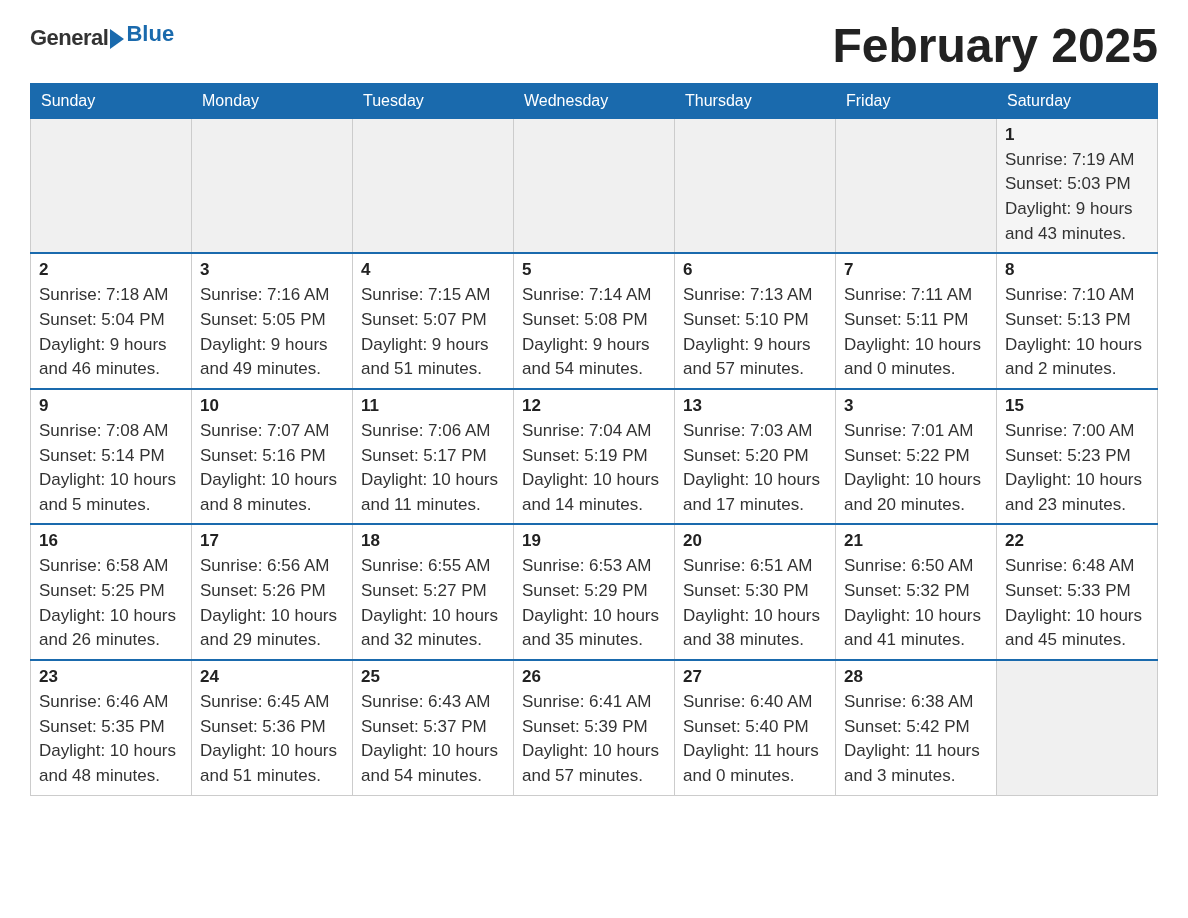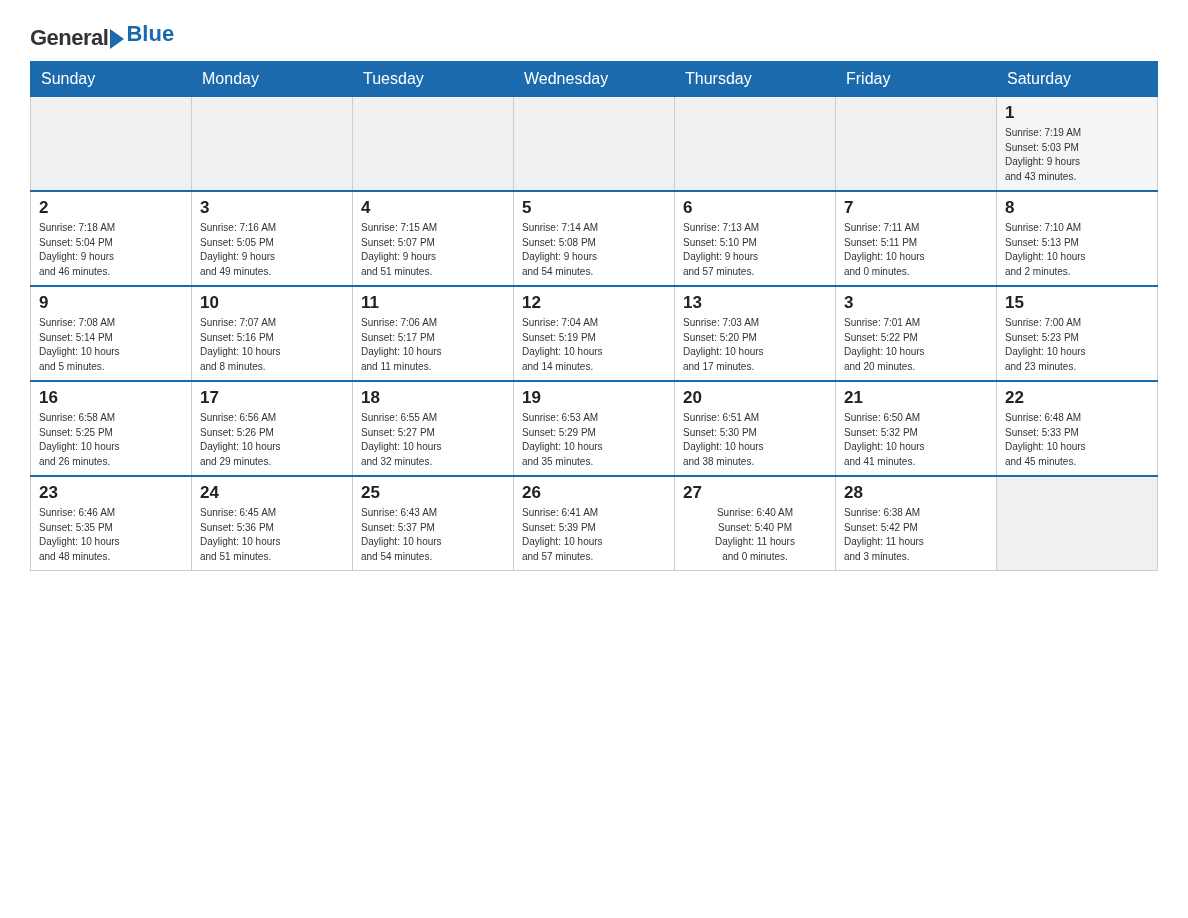--- a/index.html
+++ b/index.html
@@ -89,21 +89,21 @@
       background: #f5f5f5;
     }
     .day-number {
       font-size: 17px;
       font-weight: bold;
       color: #222;
       display: block;
       margin-bottom: 3px;
     }
     .day-info {
-      font-size: 10px;
+      font-size: 17px;
       color: #333;
       line-height: 1.45;
     }
     .empty-cell {
       background: #f5f5f5;
     }
     .calendar tbody tr td {
       background: #fff;
     }
     .calendar tbody tr:first-child td.empty-cell {
@@ -118,20 +118,21 @@
 
 <div class="header">
   <div class="logo">
     <div class="logo-top">
       <span class="logo-general">General</span>
       <div class="logo-arrow"></div>
     </div>
     <span class="logo-blue">Blue</span>
   </div>
   <div class="title-block">
+    <div class="month-title">February 2025</div>
   </div>
 </div>
 
 <table class="calendar">
   <thead>
     <tr>
       <th>Sunday</th>
       <th>Monday</th>
       <th>Tuesday</th>
       <th>Wednesday</th>
@@ -333,21 +334,21 @@
         </td>
         <td>
           <span class="day-number">26</span>
           <div class="day-info" style="white-space: pre-line;">Sunrise: 6:41 AM
 Sunset: 5:39 PM
 Daylight: 10 hours
 and 57 minutes.</div>
         </td>
         <td>
           <span class="day-number">27</span>
-          <div class="day-info" style="white-space: pre-line; text-align: center;">Sunrise: 6:40 AM
+          <div class="day-info" style="white-space: pre-line;">Sunrise: 6:40 AM
 Sunset: 5:40 PM
 Daylight: 11 hours
 and 0 minutes.</div>
         </td>
         <td>
           <span class="day-number">28</span>
           <div class="day-info" style="white-space: pre-line;">Sunrise: 6:38 AM
 Sunset: 5:42 PM
 Daylight: 11 hours
 and 3 minutes.</div>

